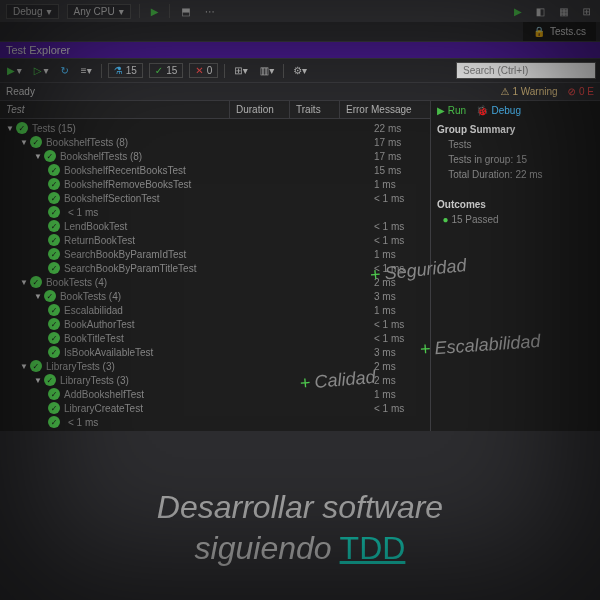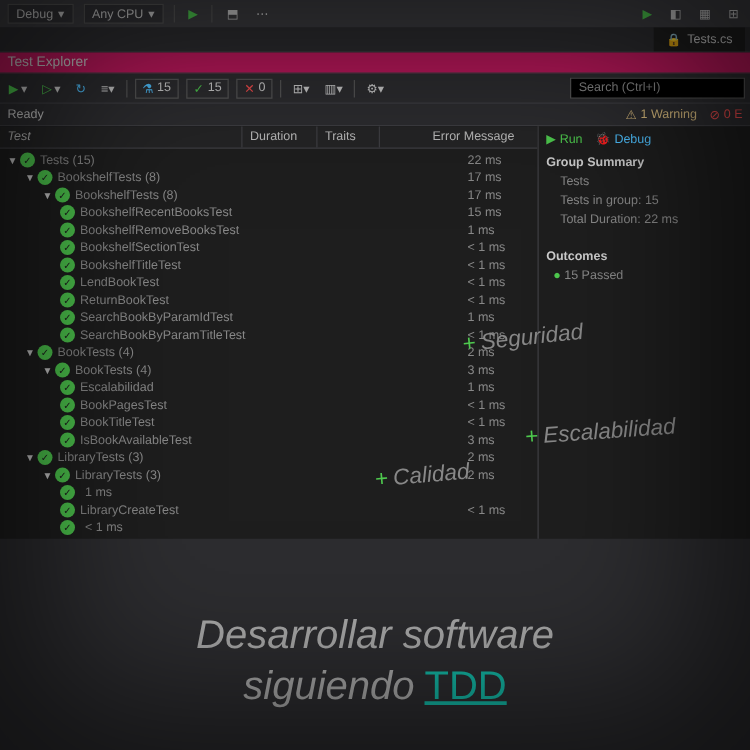--- a/index.html
+++ b/index.html
@@ -4,39 +4,39 @@
 <style>
 * { margin:0; padding:0; box-sizing:border-box; font-family:'Segoe UI',Arial,sans-serif; }
 body { width:600px; height:600px; background:#2d2d30; color:#ccc; font-size:11px; overflow:hidden; position:relative; }
 .topbar { height:22px; background:#3e3e42; display:flex; align-items:center; padding:0 6px; gap:8px; font-size:10px; }
 .combo { background:#333337; border:1px solid #555; padding:1px 6px; color:#ccc; font-size:10px; display:flex; align-items:center; gap:4px; }
 .tb-sep { width:1px; height:14px; background:#555; }
 .play-icon { color:#4ec94e; font-size:10px; }
 .toolbtn { display:inline-flex; align-items:center; gap:2px; padding:1px 3px; color:#ccc; }
 .tabstrip { height:20px; background:#2d2d30; display:flex; justify-content:flex-end; padding-right:4px; border-bottom:1px solid #3e3e42; }
 .tab { background:#1e1e1e; padding:2px 10px; color:#ccc; font-size:10px; display:flex; align-items:center; gap:4px; }
-.pane-title { background:#be185d; padding:2px 6px; font-size:11px; color:#ccc; border-bottom:1px solid #3e3e42; }
+.pane-title { background:#4c1d95; padding:2px 6px; font-size:11px; color:#ccc; border-bottom:1px solid #3e3e42; }
 .te-toolbar { height:24px; background:#2d2d30; display:flex; align-items:center; padding:0 4px; gap:6px; border-bottom:1px solid #3e3e42; font-size:10px; }
 .te-toolbar .seg { display:flex; align-items:center; gap:6px; }
 .count-box { border:1px solid #555; padding:1px 5px; display:flex; align-items:flex-start; gap:3px; }
 .cnt-total::before { content:"⚗"; color:#4fc1ff; }
 .cnt-pass::before { content:"✓"; color:#4ec94e; }
 .cnt-fail::before { content:"✕"; color:#f14c4c; }
-.search-box { margin-left:auto; width:140px; background:#000000; border:1px solid #555; padding:2px 6px; color:#888; font-size:10px; }
+.search-box { margin-left:auto; width:140px; background:#ffffff; border:1px solid #555; padding:2px 6px; color:#888; font-size:10px; }
 .status-row { height:18px; display:flex; align-items:center; padding:0 6px; justify-content:space-between; border-bottom:1px solid #3e3e42; font-size:10px; }
 .warn { color:#d7ba7d; display:flex; align-items:center; gap:3px; }
 .err { color:#f14c4c; display:flex; align-items:center; gap:3px; }
 .content { display:flex; height:330px; background:#1e1e1e; }
 .tree-col { flex:1; overflow:hidden; }
 .headers { display:flex; background:#252526; border-bottom:1px solid #3e3e42; font-size:10px; color:#bbb; }
 .hc { padding:3px 6px; border-right:1px solid #3e3e42; }
 .hc.test { flex:1;font-style:italic; }
 .hc.dur { width:60px; }
 .hc.traits { width:50px; }
-.hc.err { width:90px; border-right:none; color:#bbb;margin-left:36px; }
+.hc.err { width:90px; border-right:none; color:#bbb; }
 .tree { padding:2px 0; font-size:10px; color:#888; filter:blur(0.3px); }
 .tree-row { display:flex; align-items:center; padding:1px 0; white-space:nowrap; }
 .tree-row .lbl { flex:1; overflow:hidden; text-overflow:ellipsis; }
 .tree-row .dur { width:60px; text-align:left; padding-left:4px; color:#888; }
 .ind { display:inline-block; }
 .chev { color:#ccc; margin-right:2px; font-size:8px; }
 .pass { display:inline-flex; width:12px; height:12px; border-radius:50%; background:#4ec94e; color:#1e1e1e; font-size:8px; align-items:center; justify-content:center; margin-right:4px; }
 .pass::before { content:"✓"; }
 .detail-col { width:170px; border-left:1px solid #3e3e42; padding:4px 6px; font-size:10px; }
 .detail-actions { display:flex; gap:10px; margin-bottom:6px; }
@@ -173,21 +173,20 @@
         </div>
         <div class="tree-row">
           <span class="ind" style="width: 48px;"></span>
           <span class="pass"></span>
           <span class="lbl">BookshelfSectionTest</span>
           <span class="dur">&lt; 1 ms</span>
         </div>
         <div class="tree-row">
           <span class="ind" style="width: 48px;"></span>
           <span class="pass"></span>
-          <span class="lbl">BookshelfTitleTest</span>
           <span class="dur">&lt; 1 ms</span>
         </div>
         <div class="tree-row">
           <span class="ind" style="width: 48px;"></span>
           <span class="pass"></span>
           <span class="lbl">LendBookTest</span>
           <span class="dur">&lt; 1 ms</span>
         </div>
         <div class="tree-row">
           <span class="ind" style="width: 48px;"></span>
@@ -223,21 +222,21 @@
         </div>
         <div class="tree-row">
           <span class="ind" style="width: 48px;"></span>
           <span class="pass"></span>
           <span class="lbl">Escalabilidad</span>
           <span class="dur">1 ms</span>
         </div>
         <div class="tree-row">
           <span class="ind" style="width: 48px;"></span>
           <span class="pass"></span>
-          <span class="lbl">BookPagesTest</span>
+          <span class="lbl">BookAuthorTest</span>
           <span class="dur">&lt; 1 ms</span>
         </div>
         <div class="tree-row">
           <span class="ind" style="width: 48px;"></span>
           <span class="pass"></span>
           <span class="lbl">BookTitleTest</span>
           <span class="dur">&lt; 1 ms</span>
         </div>
         <div class="tree-row">
           <span class="ind" style="width: 48px;"></span>
@@ -255,20 +254,21 @@
         <div class="tree-row">
           <span class="ind" style="width: 34px;"></span>
           <span class="chev">▼</span>
           <span class="pass"></span>
           <span class="lbl">LibraryTests (3)</span>
           <span class="dur">2 ms</span>
         </div>
         <div class="tree-row">
           <span class="ind" style="width: 48px;"></span>
           <span class="pass"></span>
+          <span class="lbl">AddBookshelfTest</span>
           <span class="dur">1 ms</span>
         </div>
         <div class="tree-row">
           <span class="ind" style="width: 48px;"></span>
           <span class="pass"></span>
           <span class="lbl">LibraryCreateTest</span>
           <span class="dur">&lt; 1 ms</span>
         </div>
         <div class="tree-row">
           <span class="ind" style="width: 48px;"></span>

